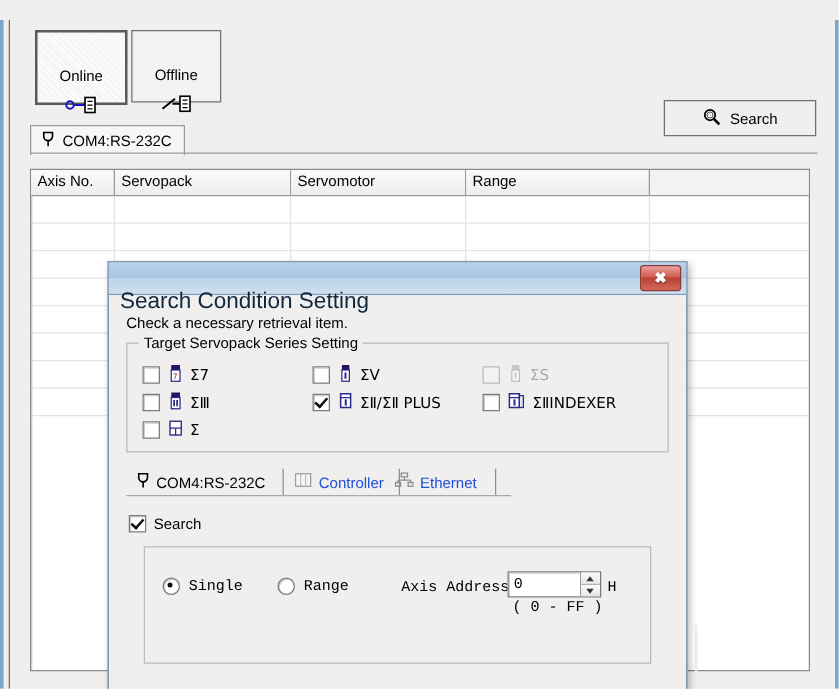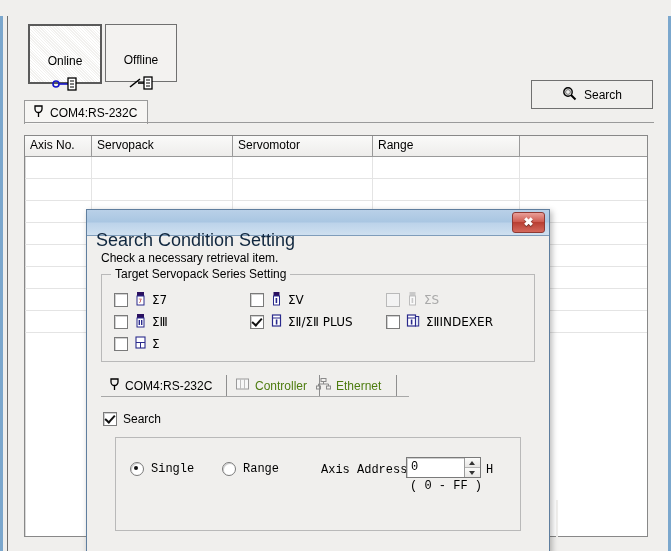--- a/index.html
+++ b/index.html
@@ -150,21 +150,21 @@
     content:"";position:absolute;left:3px;top:3px;width:4px;height:4px;border-radius:50%;background:#111;
   }
   .rdrow{position:absolute;display:flex;align-items:center;gap:7px;font-size:12px;}
 
   
   .itab{
     position:absolute;height:21px;display:flex;align-items:center;gap:5px;
     padding:0 8px;font-size:12px;border-right:1px solid #8f8f8f;box-sizing:border-box;
   }
   .itab.active{border-bottom:none;}
-  .itab.inactive{color:#4d7c0f;}
+  .itab.inactive{color:#1d4ed8;}
   .itabline{position:absolute;height:1px;background:#a8a8a8;}
 
   
   .spin{
     position:absolute;border:1px solid #7a7a7a;background:#fff;
     box-shadow:inset 1px 1px 0 #cfcfcf;display:flex;
   }
   .spin .val{flex:1;padding:2px 0 0 4px;font-size:12px;}
   .spin .btns{width:15px;border-left:1px solid #9a9a9a;display:flex;flex-direction:column;}
   .spin .btns div{

